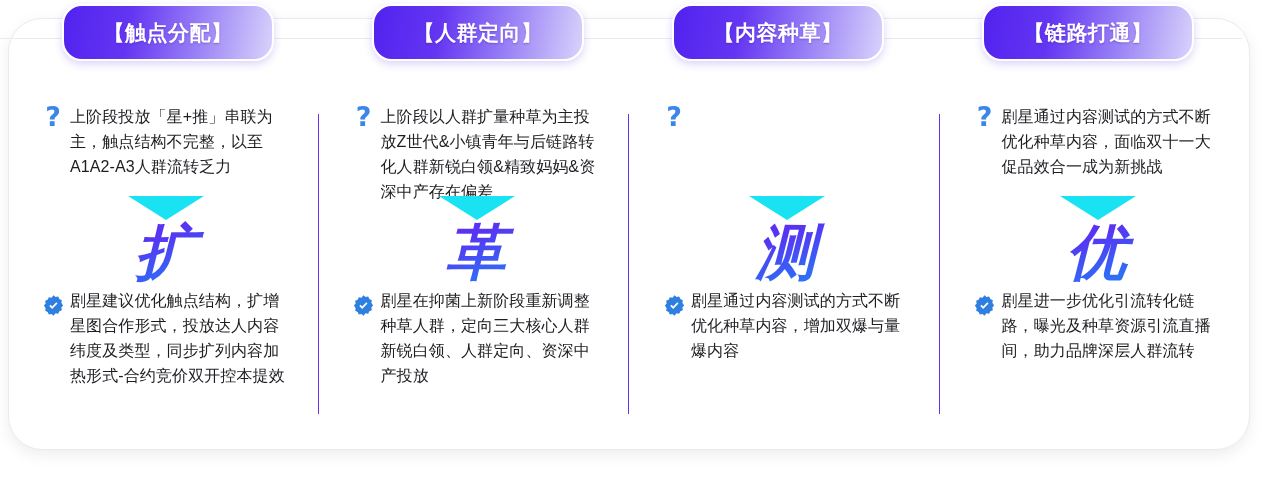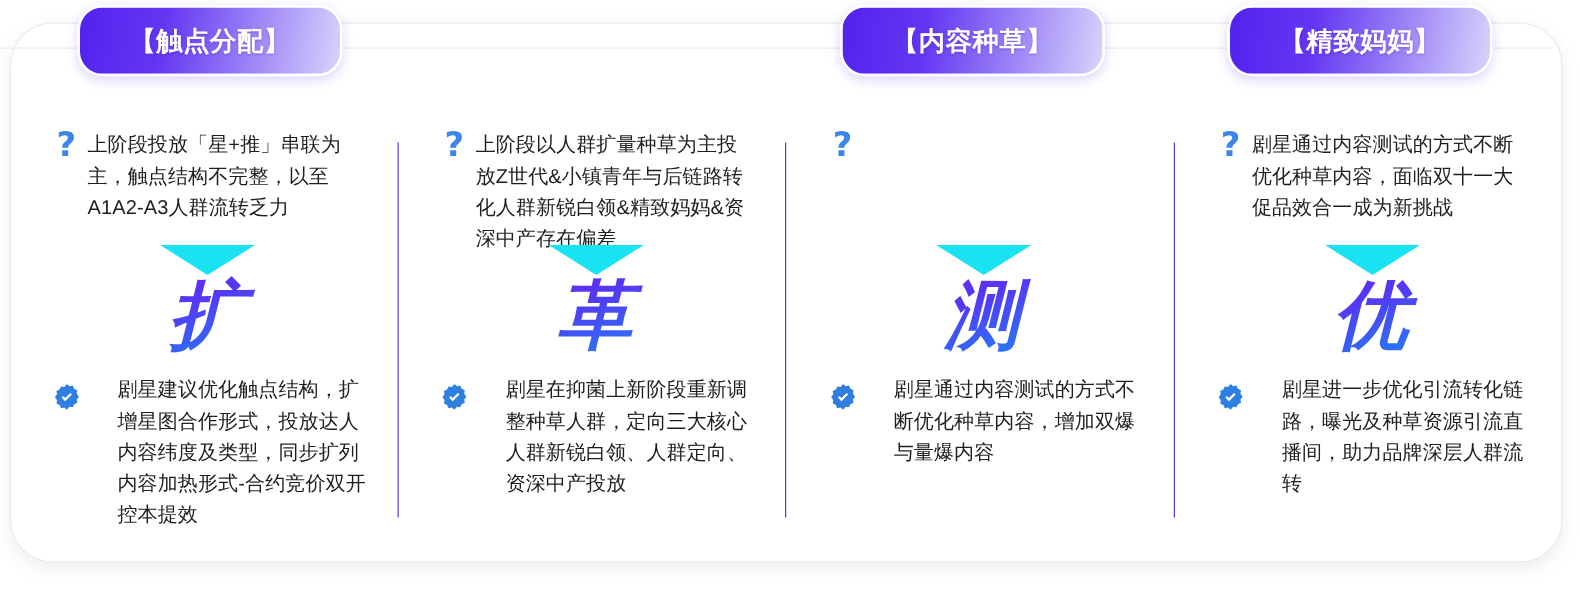--- a/index.html
+++ b/index.html
@@ -101,21 +101,21 @@
     white-space: nowrap;
   }
 
   
   .qa-block {
     position: absolute;
     display: flex;
     align-items: flex-start;
   }
   .q-block { top: 86px; left: 28px; width: 258px; }
-  .a-block { top: 282px; left: 28px; width: 258px; gap: 24px; }
+  .a-block { top: 270px; left: 28px; width: 258px; }
 
   .icon-wrap {
     width: 34px;
     flex: 0 0 34px;
     display: flex;
     justify-content: center;
     padding-top: 2px;
   }
   .q-mark {
     color: #3b86e8;
@@ -170,25 +170,28 @@
 
 <div id="stage">
 
   <div class="card-frame"></div>
 
   <div class="pill-row">
     <div class="pill-line"></div>
     <div class="pill" style="left:62px">
       <span class="pill-text">【触点分配】</span>
     </div>
+    <div class="pill" style="left:372px">
+      <span class="pill-text">【人群定向】</span>
+    </div>
     <div class="pill" style="left:672px">
       <span class="pill-text">【内容种草】</span>
     </div>
     <div class="pill" style="left:982px">
-      <span class="pill-text">【精致妈妈】</span>
+      <span class="pill-text">【链路打通】</span>
     </div>
   </div>
 
   <div class="columns">
 
     <div class="col">
       <div class="qa-block q-block">
         <div class="icon-wrap">
           <span class="q-mark">?</span>
         </div>

